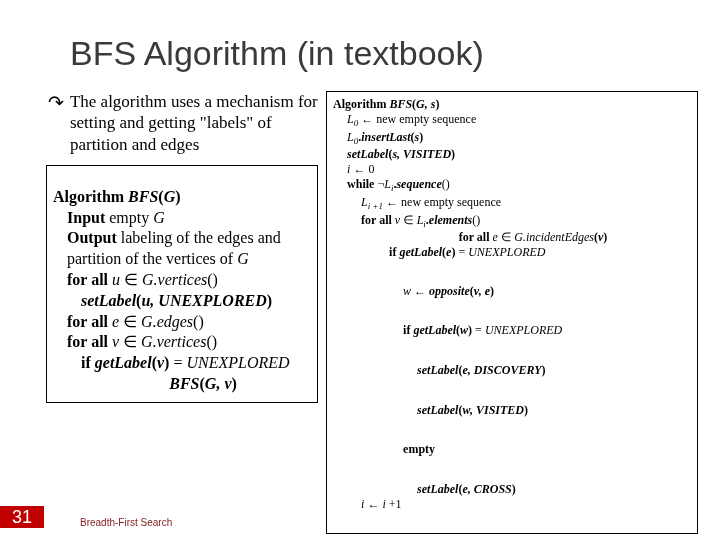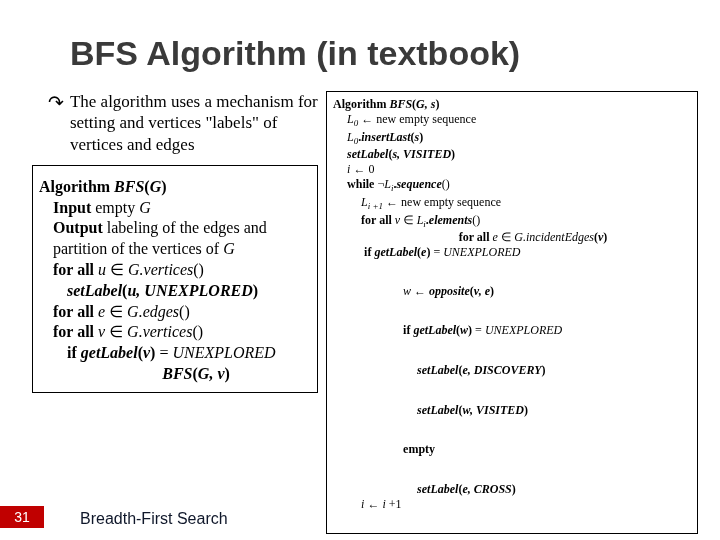--- a/index.html
+++ b/index.html
@@ -14,21 +14,21 @@
   }
   .slide {
     position: relative;
     width: 720px;
     height: 540px;
     box-sizing: border-box;
     padding: 28px 22px 0 22px;
   }
   .title {
     font-size: 34px;
-    font-weight: 700;
+    font-weight: 400;
     color: #3a3a3a;
     margin: 6px 0 18px 48px;
   }
   .columns {
     display: flex;
     gap: 8px;
   }
   .left-col {
     width: 316px;
     font-family: "Times New Roman", Times, serif;
@@ -53,72 +53,72 @@
   .bullet-glyph {
     font-size: 19px;
     font-family: Arial, sans-serif;
     font-weight: 400;
     margin-right: 6px;
     color: #000;
     line-height: 1.25;
   }
   .algo-left {
     border: 1.5px solid #000;
-    margin-left: 10px;
-    padding: 11px 6px 7px 6px;
+    margin-left: 24px;
+    padding: 21px 6px 7px 6px;
     font-size: 16px;
     line-height: 1.30;
   }
   .b { font-weight: bold; }
   .bi { font-weight: bold; font-style: italic; }
   .i { font-style: italic; }
   .ind1 { margin-left: 14px; }
   .ind2 { margin-left: 28px; }
   .ind3 { margin-left: 42px; text-align: center; }
-  .ind4 { margin-left: 31px; }
+  .ind4 { margin-left: 56px; }
   .ind5 { margin-left: 70px; margin-top: 24px; }
   .ind6 { margin-left: 84px; margin-top: 25px; }
   .footer {
     position: absolute;
     bottom: 12px;
     left: 80px;
-    font-size: 16px;
-    color: #0f172a;
+    font-size: 10px;
+    color: #7f1d1d;
     font-family: Arial, sans-serif;
   }
   .pagenum {
     position: absolute;
     bottom: 12px;
     left: 0;
     width: 44px;
     height: 22px;
     background: #c00000;
     color: #fff;
-    font-size: 14px;
+    font-size: 18px;
     font-family: Arial, sans-serif;
     display: flex;
     align-items: center;
     justify-content: center;
   }
   .sub { vertical-align: sub; font-size: 0.75em; font-style: italic; }
 </style>
 </head>
 <body>
 
 <div class="slide">
 
   <div class="title">BFS Algorithm (in textbook)</div>
 
   <div class="columns">
 
     <div class="left-col">
 
       <div class="bullet-block">
         <span class="bullet-glyph">↷</span>
-        <span>The algorithm uses a mechanism for setting and vertices "labels" of vertices and edges</span>
+        <span>The algorithm uses a mechanism for setting and getting "labels" of partition and edges</span>
       </div>
 
       <div class="algo-left">
         <div>
           <span class="b">Algorithm</span>
           <span> </span><span class="bi">BFS</span><span class="b">(</span><span class="bi">G</span><span class="b">)</span>
         </div>
         <div class="ind1">
           <span class="b">Input</span><span> empty </span><span class="i">G</span>
         </div>

